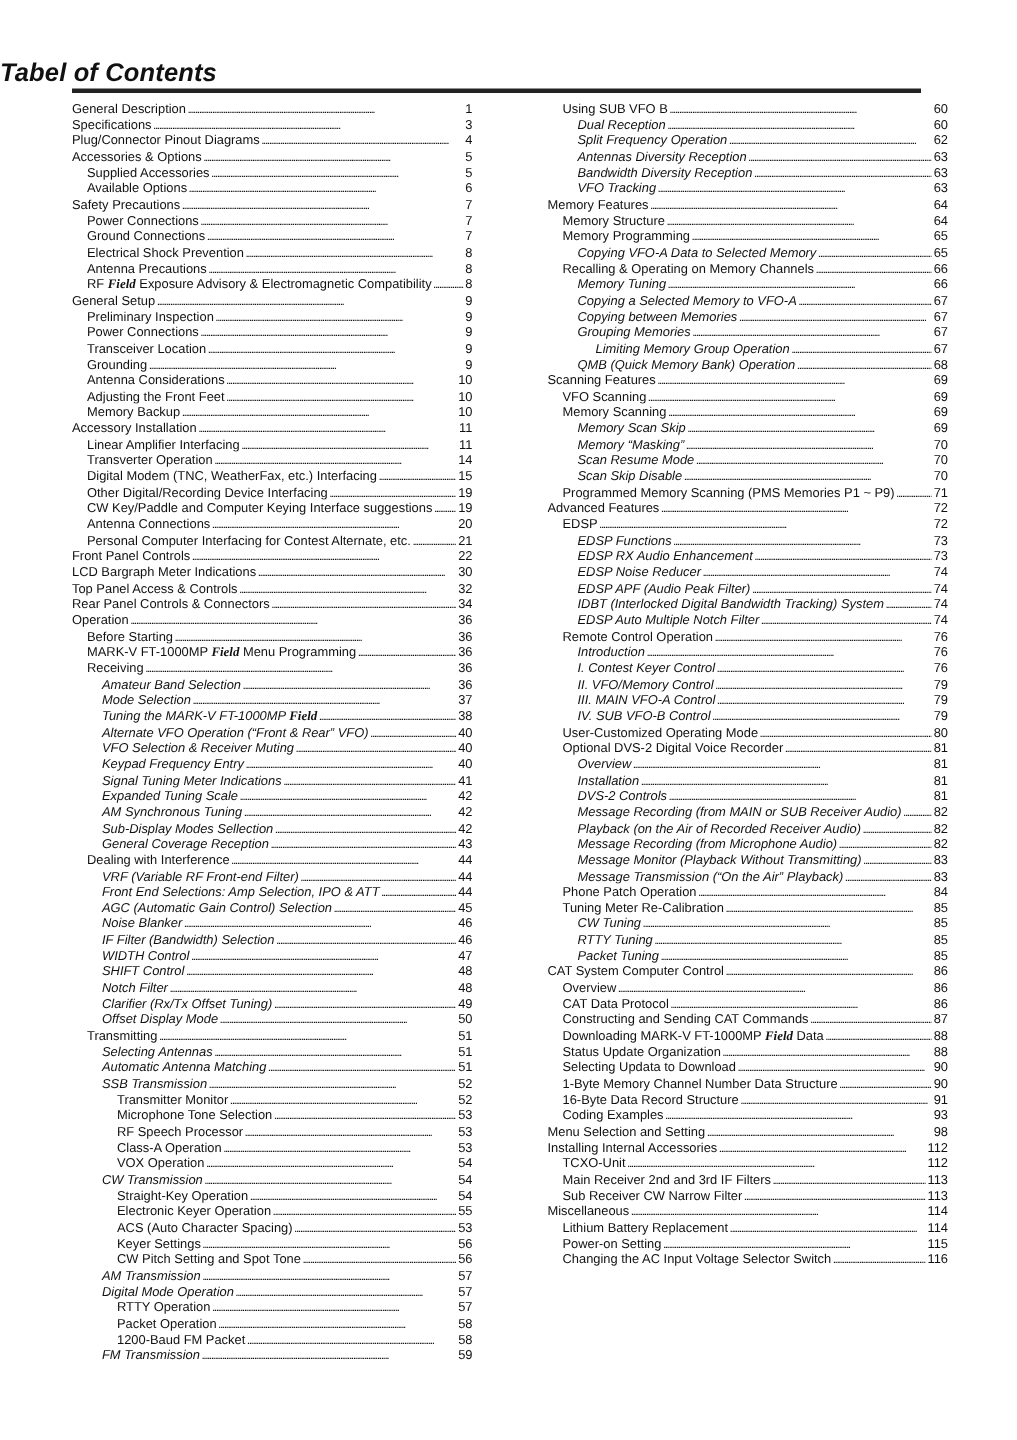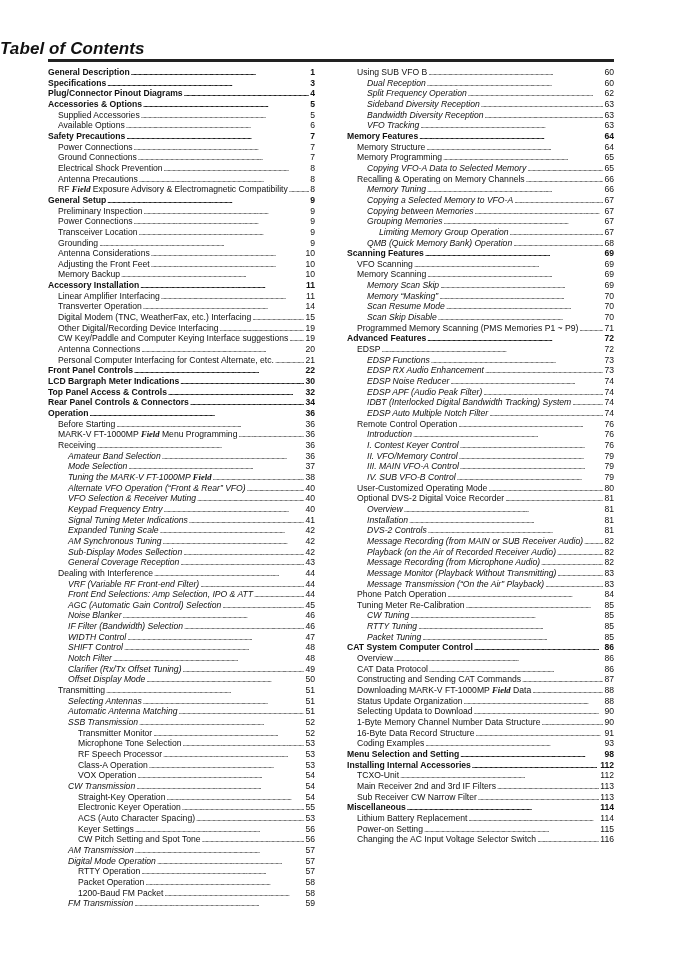--- a/index.html
+++ b/index.html
@@ -3,28 +3,28 @@
 <meta charset="utf-8">
 <style>
   html, body { margin: 0; padding: 0; background: #ffffff; }
   body { width: 678px; height: 960px; position: relative; overflow: hidden;
          font-family: "Liberation Sans", sans-serif; color: #111; }
   .title { position: absolute; top: 39px; left: 0; width: 662px; 
            font-size: 17px; font-weight: bold; letter-spacing: 0.1px; font-style: italic; }
   .rule { position: absolute; top: 59px; left: 48px; width: 566px; height: 3px; background: #222; }
   .col { position: absolute; top: 67px; width: 267px; }
   .col.left { left: 48px; }
-  .col.right { left: 347px; }
+  .col.right { left: 365px; }
   .row { display: flex; align-items: baseline; height: 10.67px; line-height: 10.67px;
          font-size: 8.6px; white-space: nowrap; overflow: hidden; }
   .row .lbl { flex: 0 0 auto; }
   .row .dots { flex: 1 1 auto; overflow: hidden; margin: 0 1px; }
   .row .dots::before { content: ". . . . . . . . . . . . . . . . . . . . . . . . . . . . . . . . . . . . . . . . . . . . . . . . . . . . . . . . . . . . . . . . . . . . . . . . . . . . . . . . . . . . . . . . . . . . . . . . . . . ."; letter-spacing: -1.6px; font-size: 8px; }
   .row .pg { flex: 0 0 auto; text-align: right; }
-  .row.l0 { font-weight: bold; }
+  .row.l0 { font-weight: normal; }
   .row.l1 .lbl { padding-left: 10px; }
   .row.l2 .lbl { padding-left: 20px; font-style: italic; }
   .row.l3 .lbl { padding-left: 30px; }
   .row.l3i .lbl { padding-left: 32px; font-style: italic; }
   .fld { font-family: "Liberation Serif", serif; font-style: italic; font-weight: bold; }
 </style>
 </head>
 <body>
 
 <div class="title">Tabel of Contents</div>
@@ -437,21 +437,21 @@
       <span class="lbl">Dual Reception</span>
       <span class="dots"></span>
       <span class="pg">60</span>
     </div>
     <div class="row l2">
       <span class="lbl">Split Frequency Operation</span>
       <span class="dots"></span>
       <span class="pg">62</span>
     </div>
     <div class="row l2">
-      <span class="lbl">Sideband Diversity Reception</span>
+      <span class="lbl">Antennas Diversity Reception</span>
       <span class="dots"></span>
       <span class="pg">63</span>
     </div>
     <div class="row l2">
       <span class="lbl">Bandwidth Diversity Reception</span>
       <span class="dots"></span>
       <span class="pg">63</span>
     </div>
     <div class="row l2">
       <span class="lbl">VFO Tracking</span>

